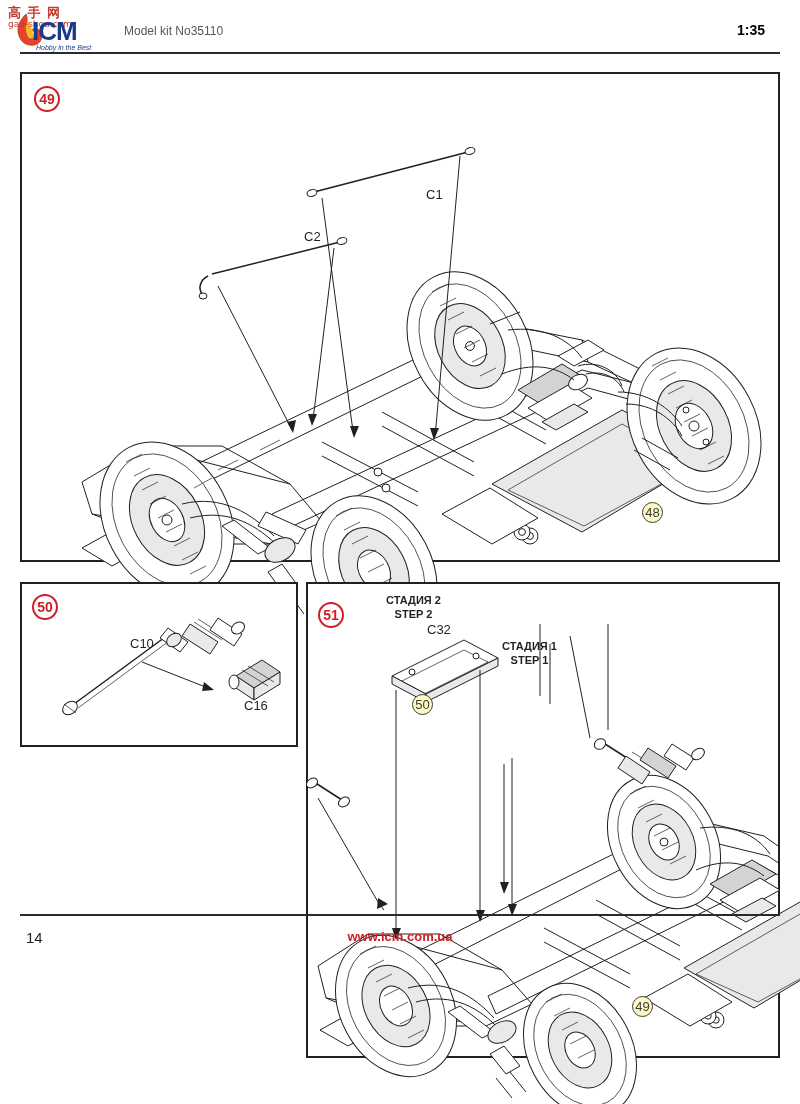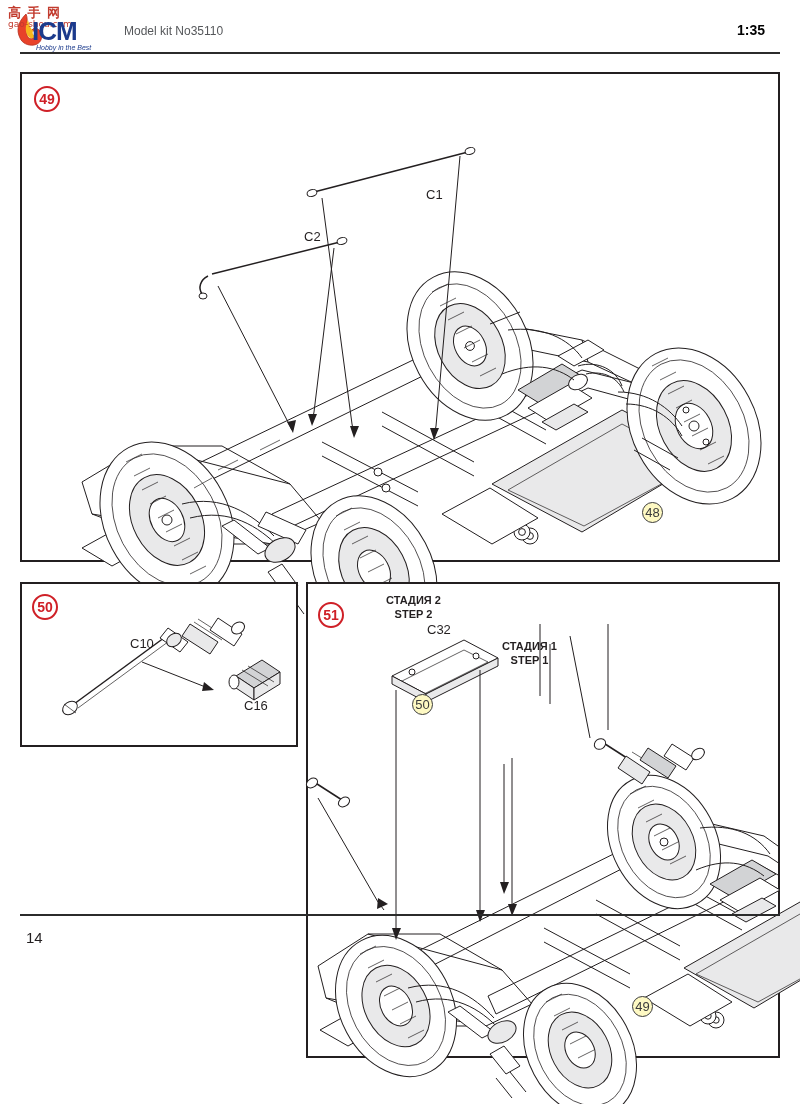--- a/index.html
+++ b/index.html
@@ -565,14 +565,15 @@
       <span>STEP 1</span>
     </div>
 
     <div class="part-label" style="left:119px; top:38px;">C32</div>
     <div class="ref-badge" style="left:104px; top:110px;">50</div>
     <div class="ref-badge" style="left:324px; top:412px;">49</div>
   </div>
 
   <div class="footer-rule"></div>
   <div class="page-num">14</div>
+  <a class="site" href="#">www.icm.com.ua</a>
 
 </div>
 
 </body></html>

